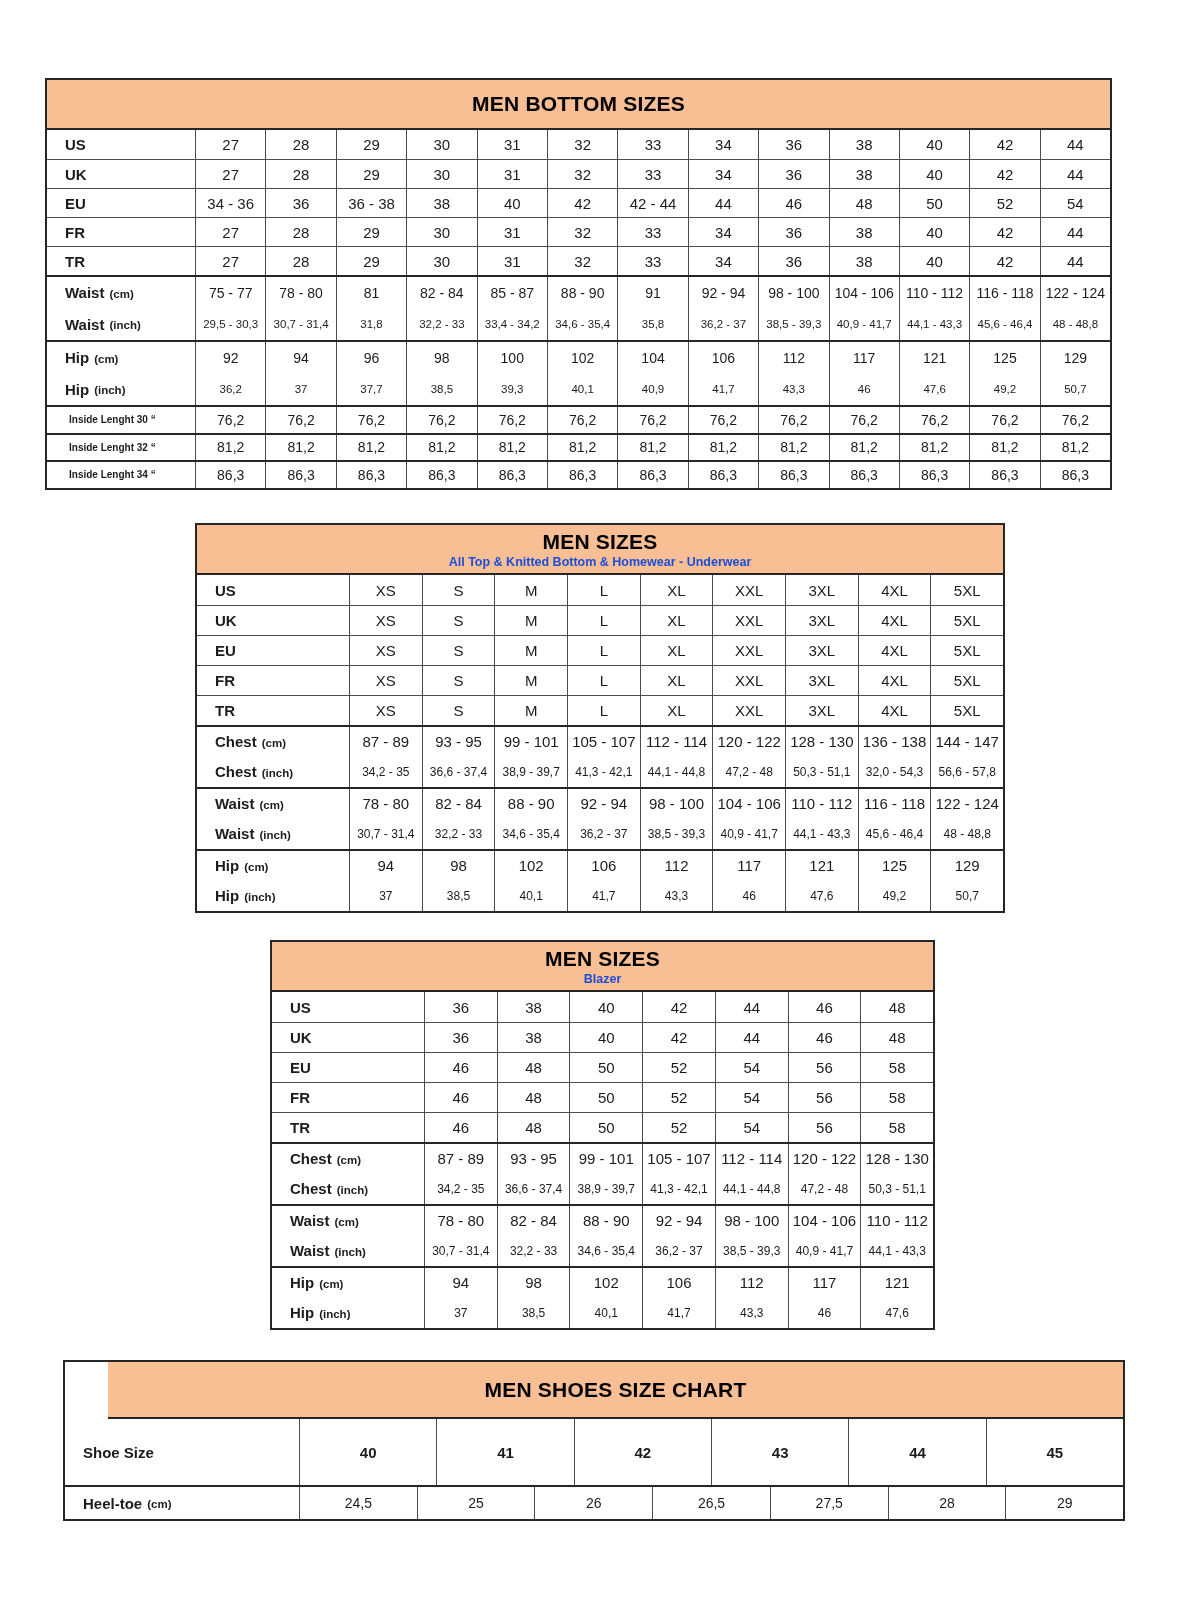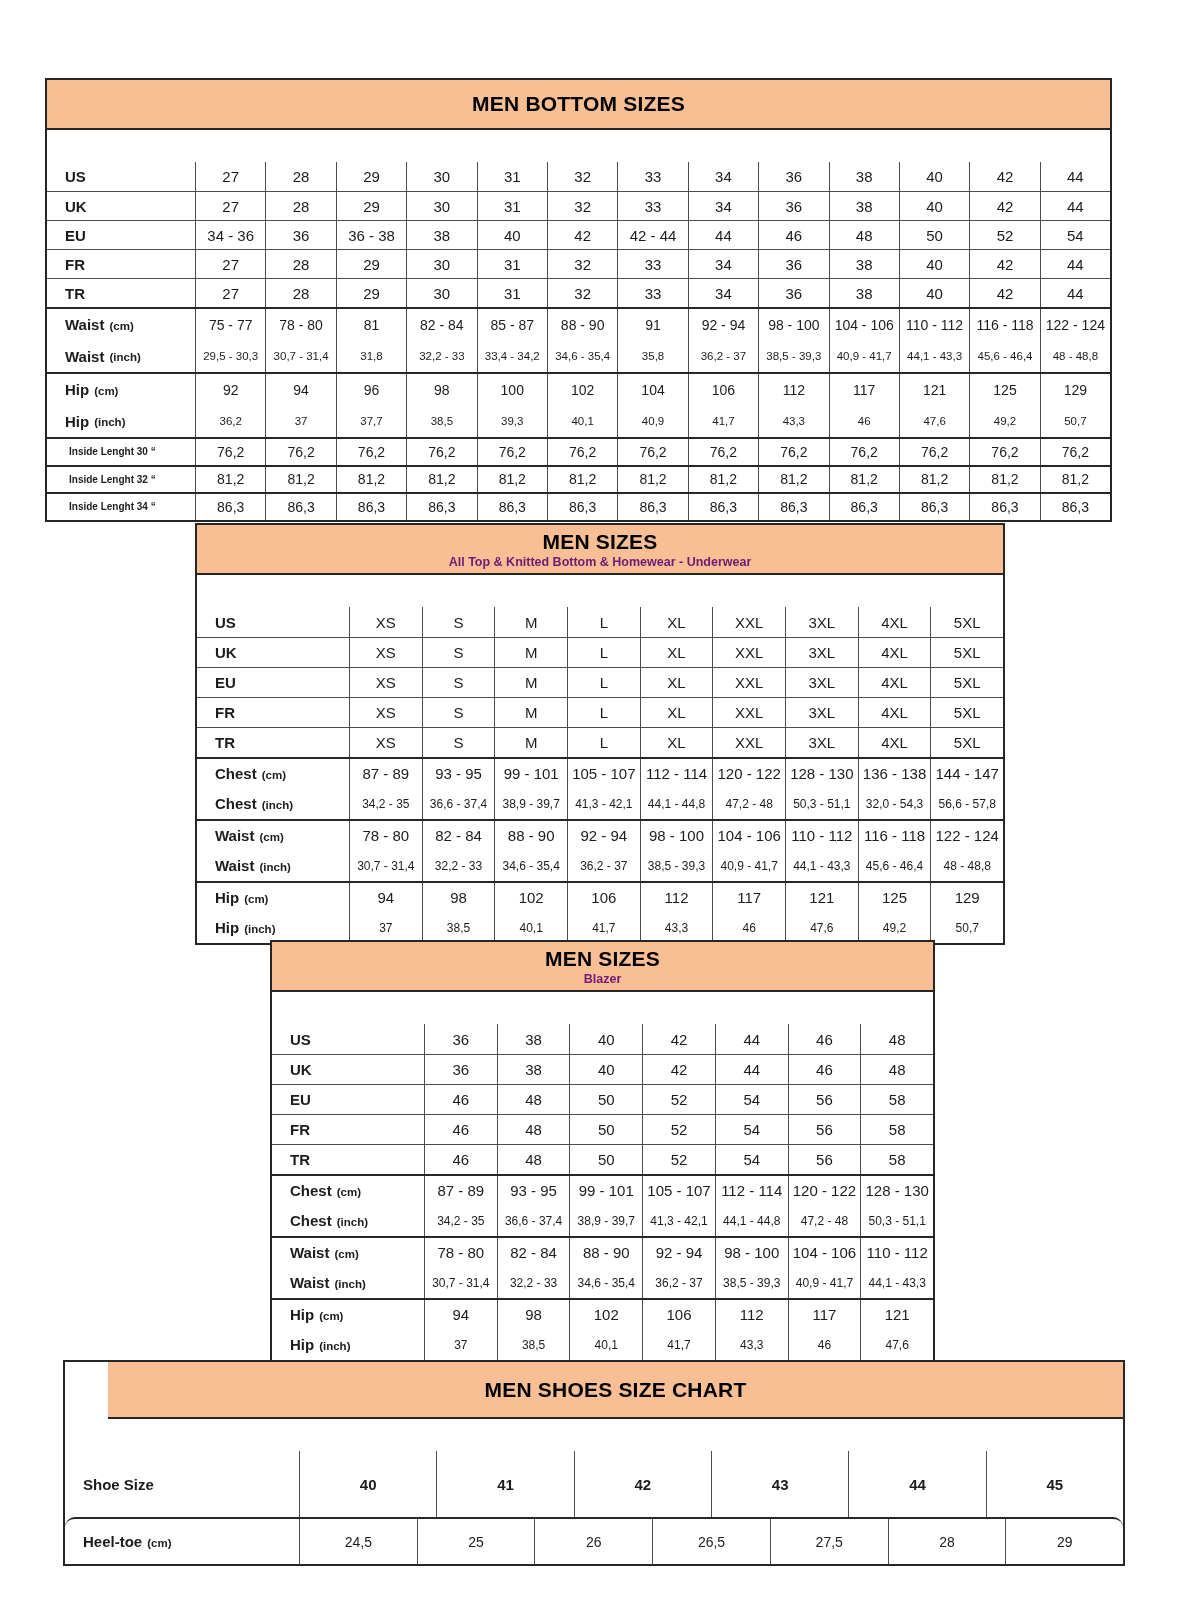--- a/index.html
+++ b/index.html
@@ -23,26 +23,26 @@
   .thead{
     background:var(--hdr);border-bottom:2px solid var(--b-outer);
     display:flex;flex-direction:column;justify-content:center;align-items:center;
     box-sizing:border-box;
   }
   .t0 .thead{height:50px;}
   .t1 .thead{height:50px;}
   .t2 .thead{height:50px;}
   .t3 .thead{height:57px;margin-left:43px;}
   .title{font-weight:bold;font-size:21px;color:#000000;letter-spacing:.2px;}
-  .subtitle{font-weight:bold;font-size:12.5px;color:#701a75;margin-top:1px;}
+  .subtitle{font-weight:bold;font-size:12.5px;color:#1d4ed8;margin-top:1px;}
 
   .trow{display:flex;align-items:stretch;border-top:1.5px solid var(--b-inner);box-sizing:border-box;}
   .trow.sep{border-top:2px solid var(--b-outer);}
   .trow.cont{border-top:none;}
-  .trow.first{border-top:none;margin-top:32px;}
+  .trow.first{border-top:none;}
 
   .lbl{
     flex:0 0 var(--lw);display:flex;align-items:center;gap:5px;
     padding-left:18px;box-sizing:border-box;font-weight:bold;font-size:15px;
     white-space:nowrap;overflow:hidden;
   }
   .lsuf{font-weight:bold;font-size:11.5px;position:relative;top:1px;}
   .cell{
     flex:1 1 0;display:flex;align-items:center;justify-content:center;
     border-left:1.5px solid var(--b-inner);box-sizing:border-box;
@@ -59,21 +59,21 @@
 
   .t0 .row-cm .cell{font-size:14px;}
   .t0 .row-inch .cell{font-size:11.5px;}
 
   .t1 .row-size,.t2 .row-size{height:30px;}
   .t1 .row-cm,.t1 .row-inch,.t2 .row-cm,.t2 .row-inch{height:31px;}
   .t1 .row-inch .cell,.t2 .row-inch .cell{font-size:12px;}
 
   .row-shoe{height:66px;}
   .row-shoe .cell{font-weight:bold;font-size:15px;}
-  .row-heel{height:47px;border-radius:10px;}
+  .row-heel{height:34px;}
   .row-heel .cell{font-size:14px;}
 </style>
 </head>
 <body>
 
 <div class="tbl t0">
     <div class="thead">
       <div class="title">MEN BOTTOM SIZES</div>
     </div>
     <div class="trow row-size first">

